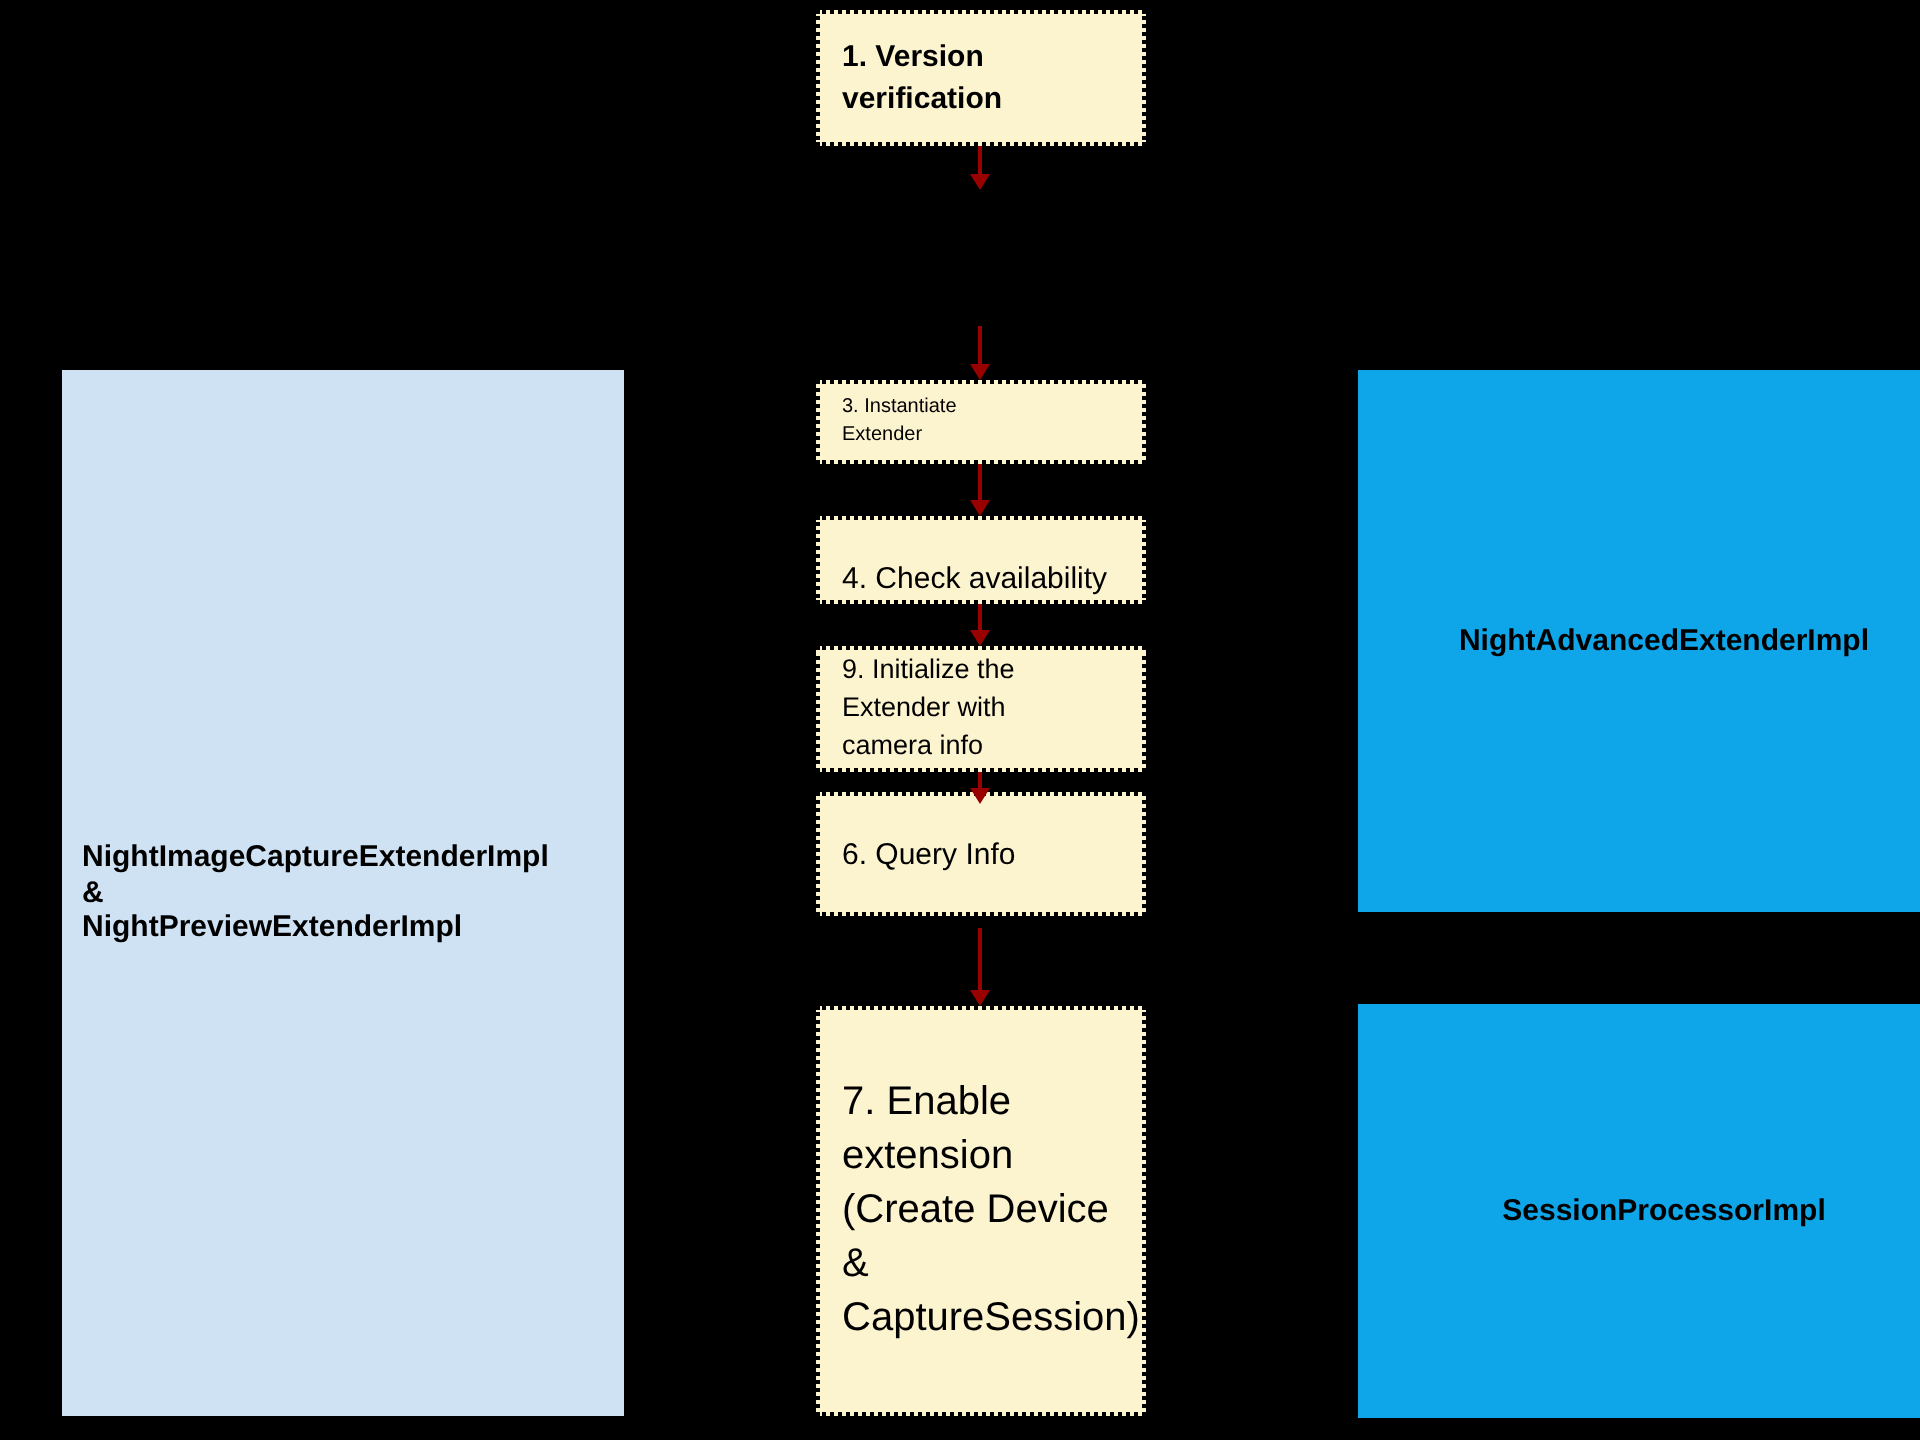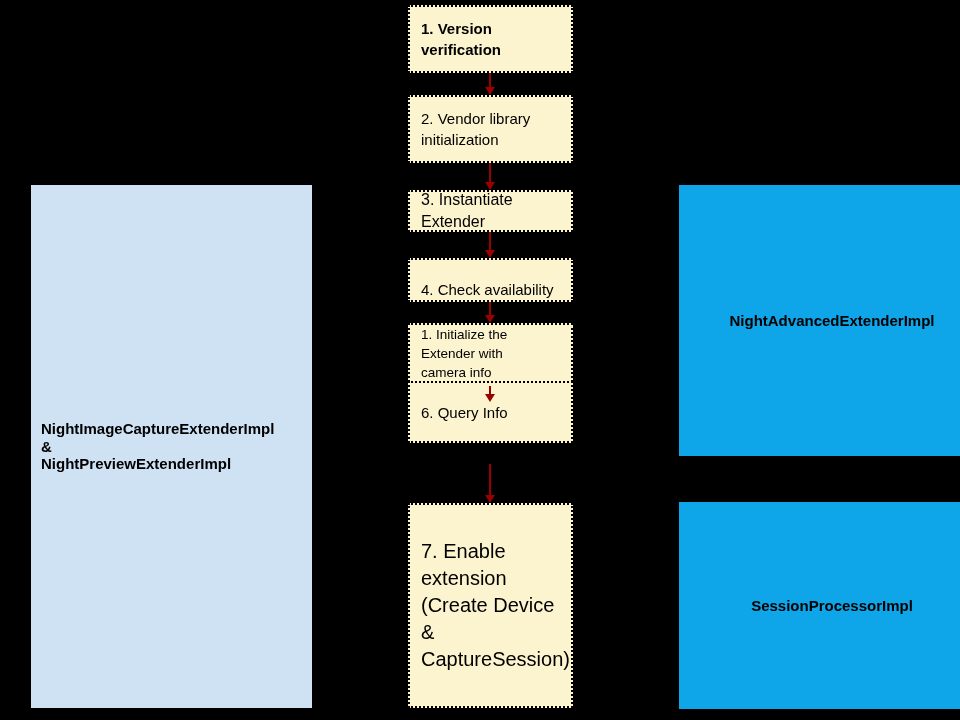--- a/index.html
+++ b/index.html
@@ -27,24 +27,24 @@
     display: flex;
     align-items: center;
     padding-left: 11px;
     padding-right: 4px;
     font-size: 15px;
     line-height: 1.4;
     white-space: pre-line;
   }
   .s1 { top: 5px;   height: 68px; font-weight: bold; }
   .s2 { top: 95px;  height: 68px; }
-  .s3 { top: 190px; height: 42px; font-size: 16px; }
+  .s3 { top: 190px; height: 42px; font-size: 10px; }
   .s4 { top: 258px; height: 44px; align-items: flex-end; }
   .s5 { top: 323px; height: 63px; font-size: 13.5px; }
-  .s6 { top: 381px; height: 62px; }
+  .s6 { top: 396px; height: 62px; }
   .s7 { top: 503px; height: 205px; font-size: 20px; line-height: 1.35; }
   
   .arrow {
     position: absolute;
     left: 485px;
     width: 10px;
     display: flex;
     flex-direction: column;
     align-items: center;
   }
@@ -110,33 +110,29 @@
   <div class="impl-left">
     <span>NightImageCaptureExtenderImpl
 &amp;
 NightPreviewExtenderImpl</span>
   </div>
 
   <div class="step s1">
     <span>1. Version
 verification</span>
   </div>
-  <div class="step s2">
-    <span>2. Vendor library
-initialization</span>
-  </div>
   <div class="step s3">
     <span>3. Instantiate
 Extender</span>
   </div>
   <div class="step s4">
     <span>4. Check availability</span>
   </div>
   <div class="step s5">
-    <span>1. Initialize the
+    <span>9. Initialize the
 Extender with
 camera info</span>
   </div>
   <div class="step s6">
     <span>6. Query Info</span>
   </div>
   <div class="step s7">
     <span>7. Enable
 extension
 (Create Device &amp;

